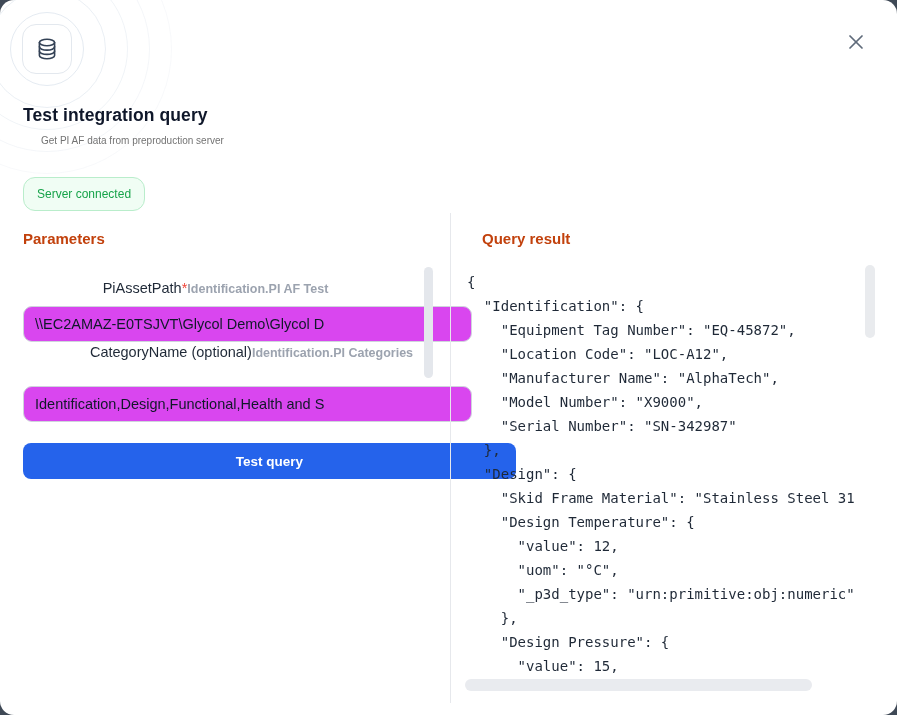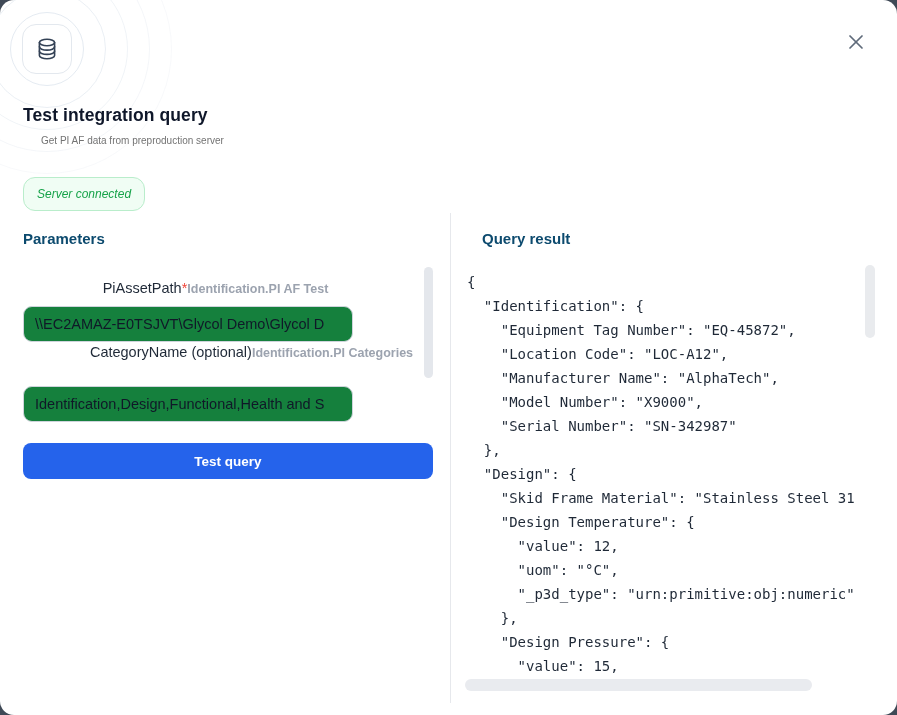--- a/index.html
+++ b/index.html
@@ -67,28 +67,27 @@
     position: absolute;
     left: 23px; top: 177px;
     height: 23px;
     display: inline-flex; align-items: center;
     padding: 16px 13px;
     background: #f0fdf4;
     border: 1px solid #b9edcb;
     border-radius: 12px;
     font-size: 12px;
     color: #17a34a;
-    font-style: italic;
   }
 
   .section-heading {
     position: absolute;
     font-size: 15px;
     font-weight: 700;
-    color: #0c4a6e;
+    color: #c2410c;
     text-align: center;
   }
   .params-heading { left: 23px; top: 230px; }
   .result-heading { left: 482px; top: 230px; }
 
   .field-row {
     position: absolute;
     left: 23px;
     width: 385px;
     display: flex;
@@ -101,41 +100,41 @@
   .required { color: #f04438; }
   .field-hint {
     font-size: 12.5px;
     font-weight: 600;
     color: #9ca3af;
     white-space: nowrap;
   }
   .text-input {
     position: absolute;
     left: 23px;
-    width: 330px;
+    width: 449px;
     height: 36px;
     border: 1px solid #cfd4dc;
     border-radius: 9px;
     padding: 0 11px;
     font-family: "Liberation Sans", sans-serif;
     font-size: 14.5px;
     color: #101828;
-    background: #15803d;
+    background: #d946ef;
     outline: none;
     text-overflow: clip;
     white-space: nowrap;
     overflow: hidden;
   }
   .text-input.i1 { top: 306px; }
   .text-input.i2 { top: 386px; }
 
   .primary-btn {
     position: absolute;
     left: 23px; top: 443px;
-    width: 410px; height: 36px;
+    width: 493px; height: 36px;
     background: #2563eb;
     border: none;
     border-radius: 8px;
     color: #ffffff;
     font-family: "Liberation Sans", sans-serif;
     font-size: 13.5px;
     font-weight: 700;
     cursor: pointer;
   }
 

